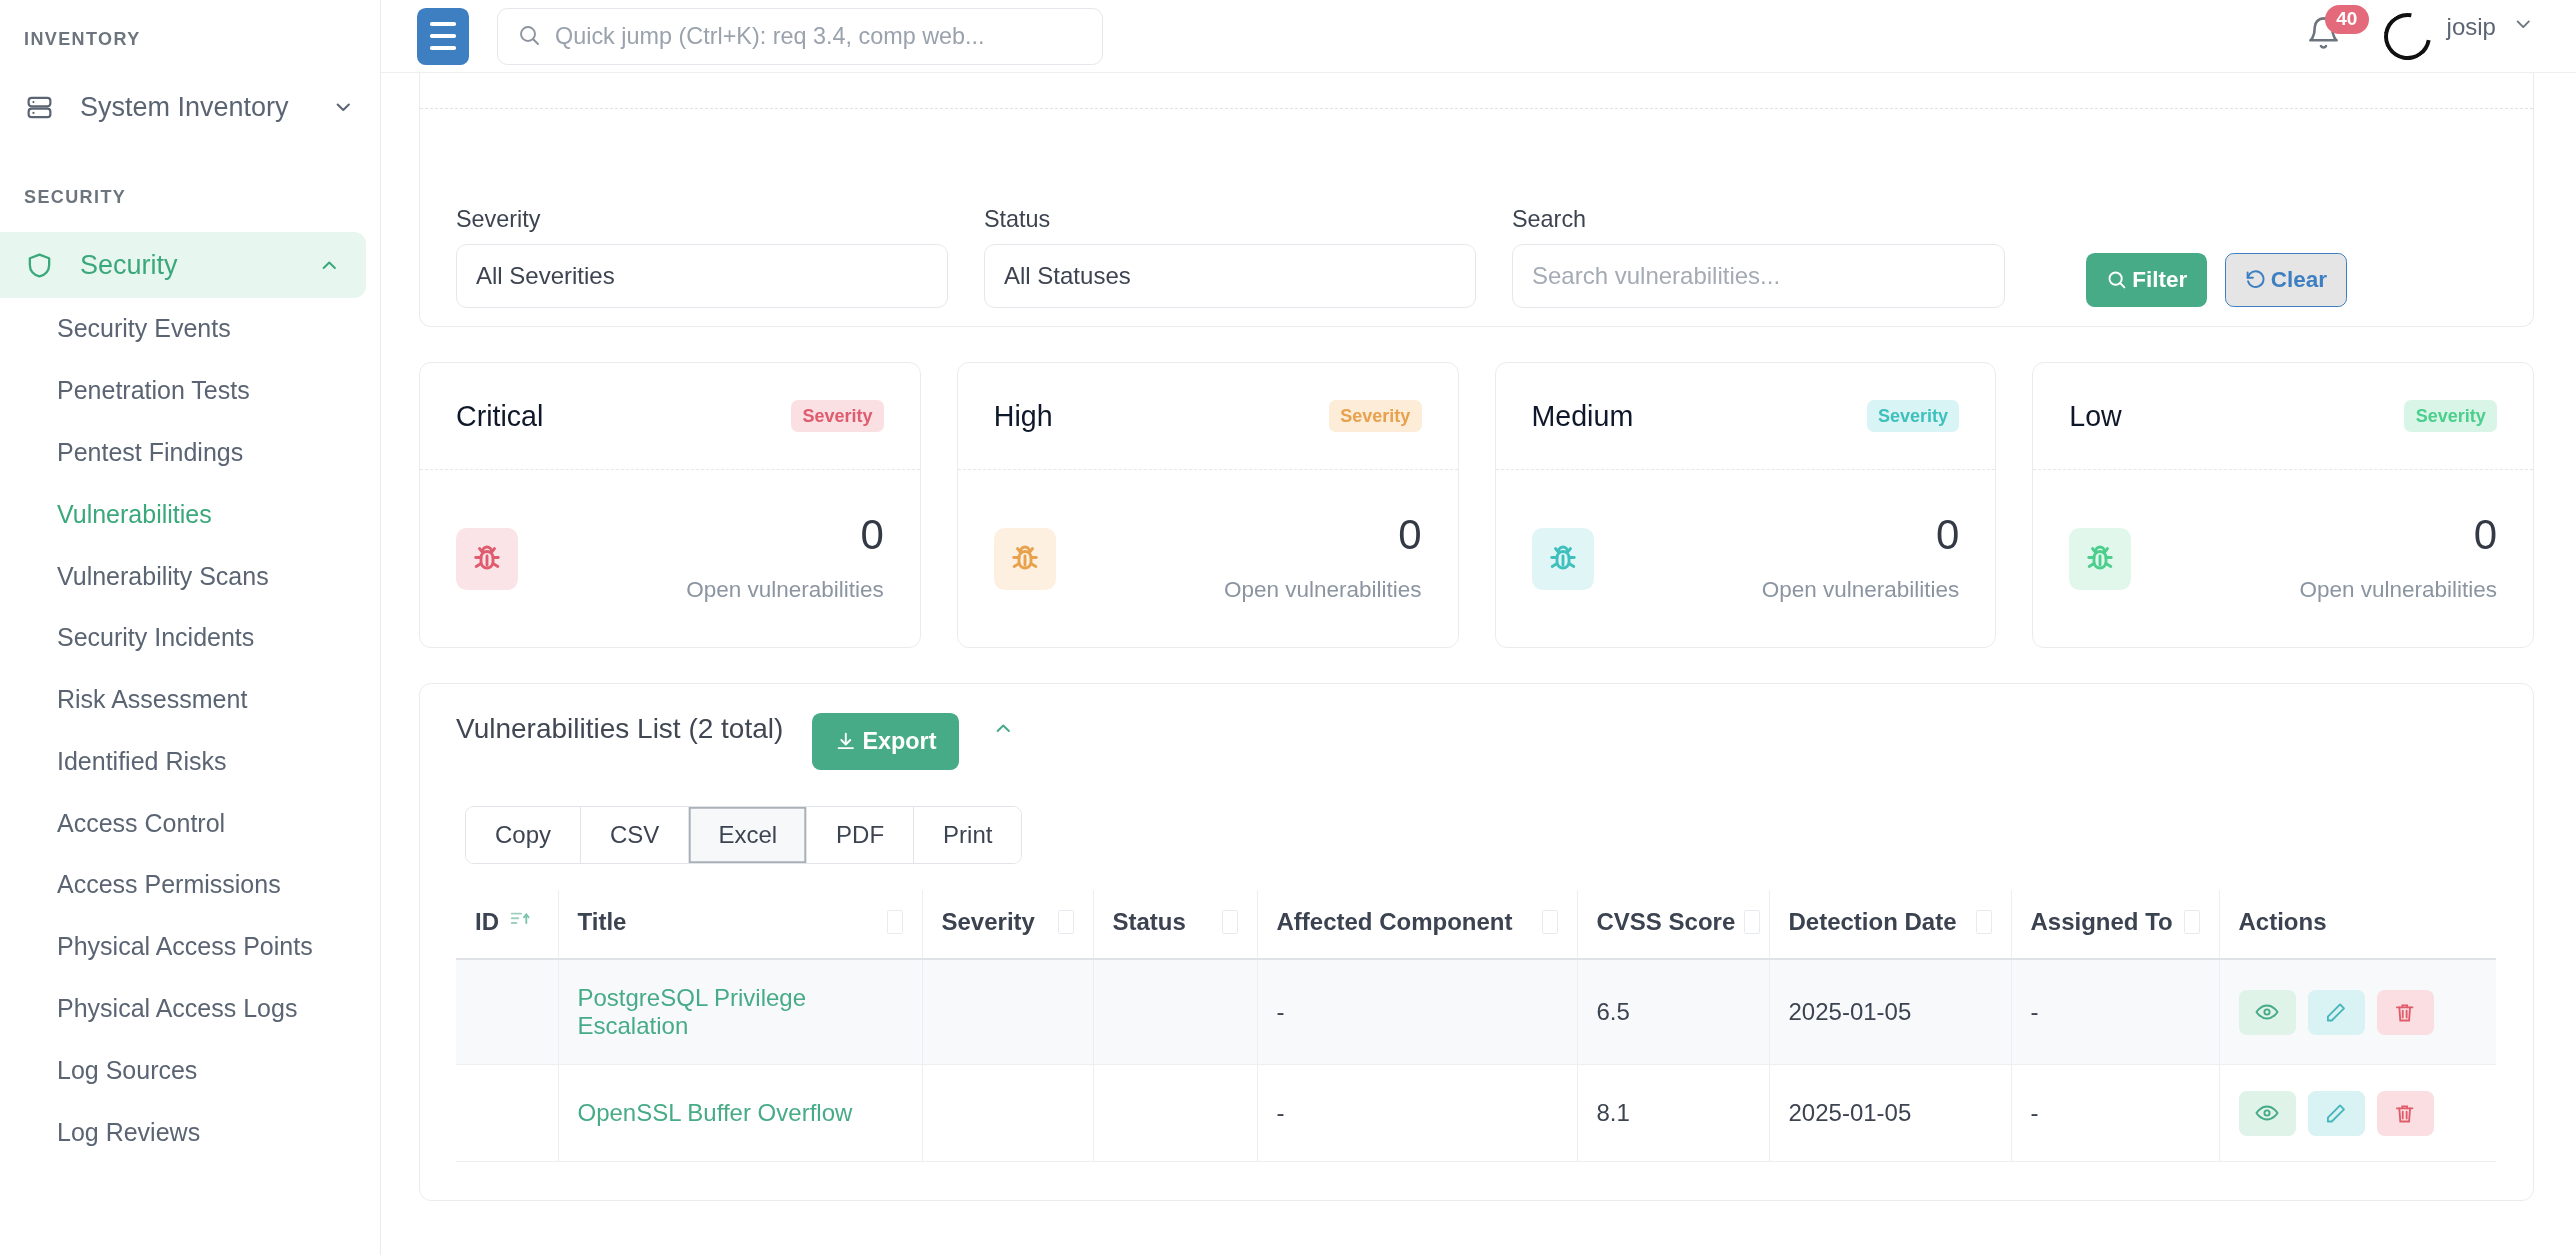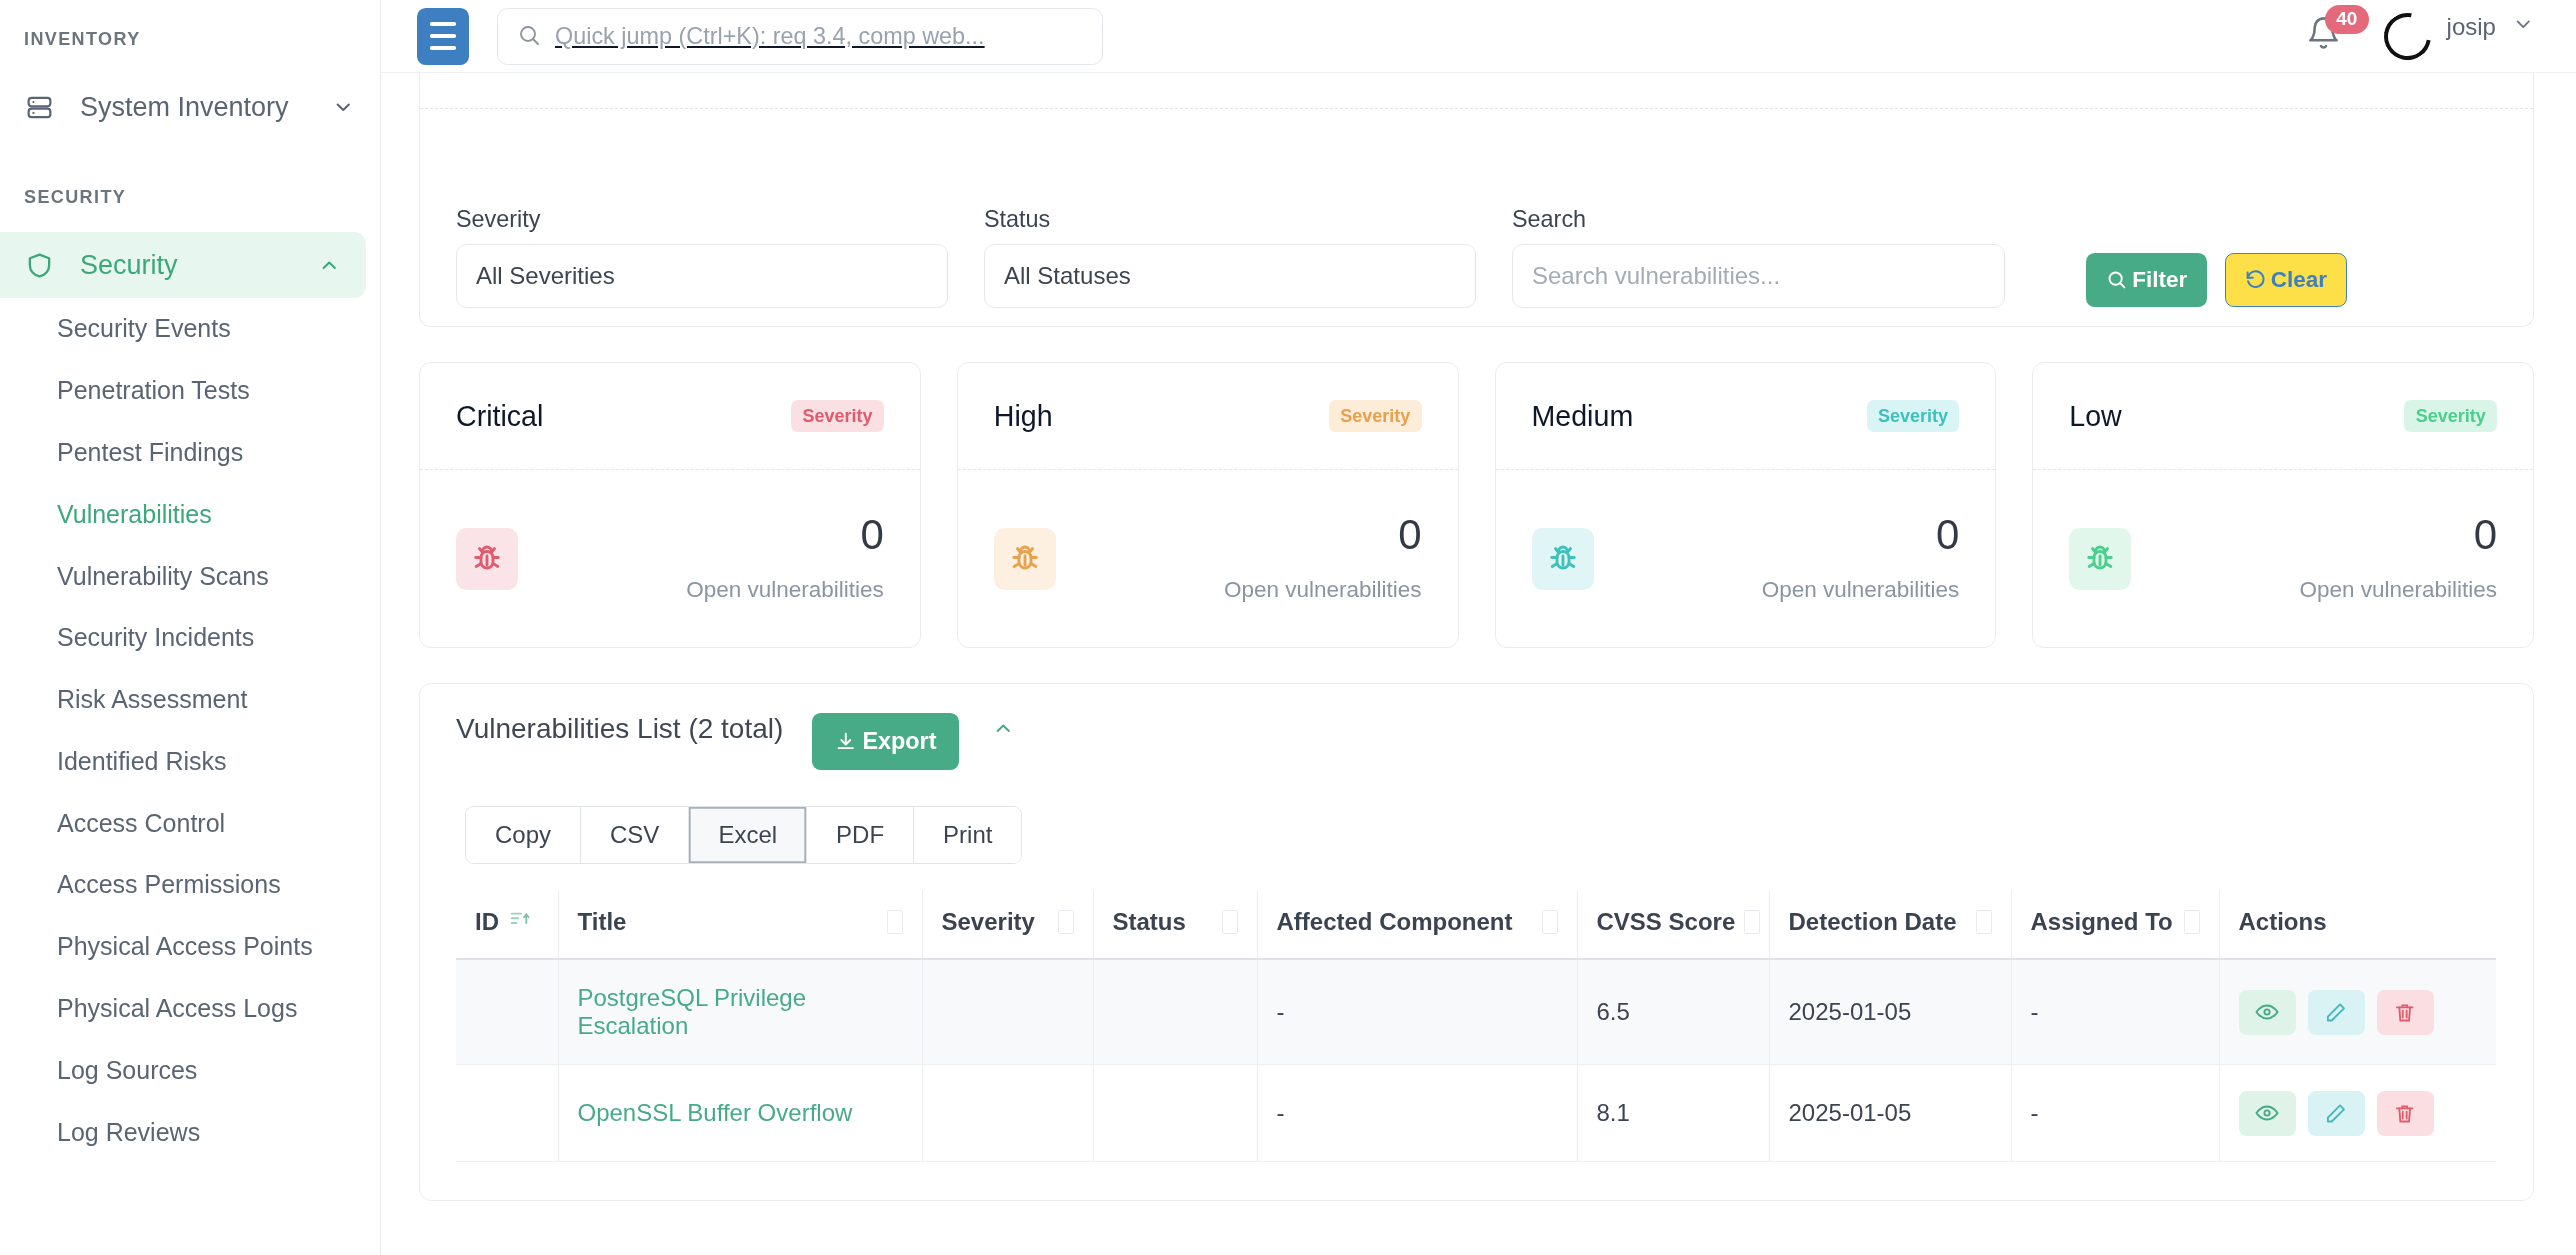--- a/index.html
+++ b/index.html
@@ -107,21 +107,20 @@
     gap: 14px;
     background: #fff;
   }
   .quickjump input {
     border: none; outline: none;
     font-size: 23.4px;
     font-family: "Liberation Sans", sans-serif;
     color: #0f172a;
     flex: 1;
     background: transparent;
-    text-decoration: underline;
   }
   .quickjump input::placeholder { color: #9aa2ad; }
 
   .topbar-right {
     margin-left: auto;
     display: flex;
     align-items: center;
     gap: 40px;
   }
   .bell-wrap { position: relative; width: 38px; height: 45px; cursor: pointer; }
@@ -208,21 +207,21 @@
     align-items: center;
     justify-content: center;
     gap: 5.2px;
     font-size: 22.5px;
     font-weight: 600;
     cursor: pointer;
     padding: 0 19px;
     border: 1.7px solid transparent;
   }
   .btn-filter { background: #46ab86; color:#fff; }
-  .btn-clear { background:#fde047; color:#3d7fc1; border-color:#3d7fc1; }
+  .btn-clear { background:#e5e5e5; color:#3d7fc1; border-color:#3d7fc1; }
 
   
   .stats {
     display: grid;
     grid-template-columns: repeat(4, 1fr);
     gap: 36px;
     margin-top: 35px;
   }
   .stat-card {
     border: 1.7px solid #e9ecef;

